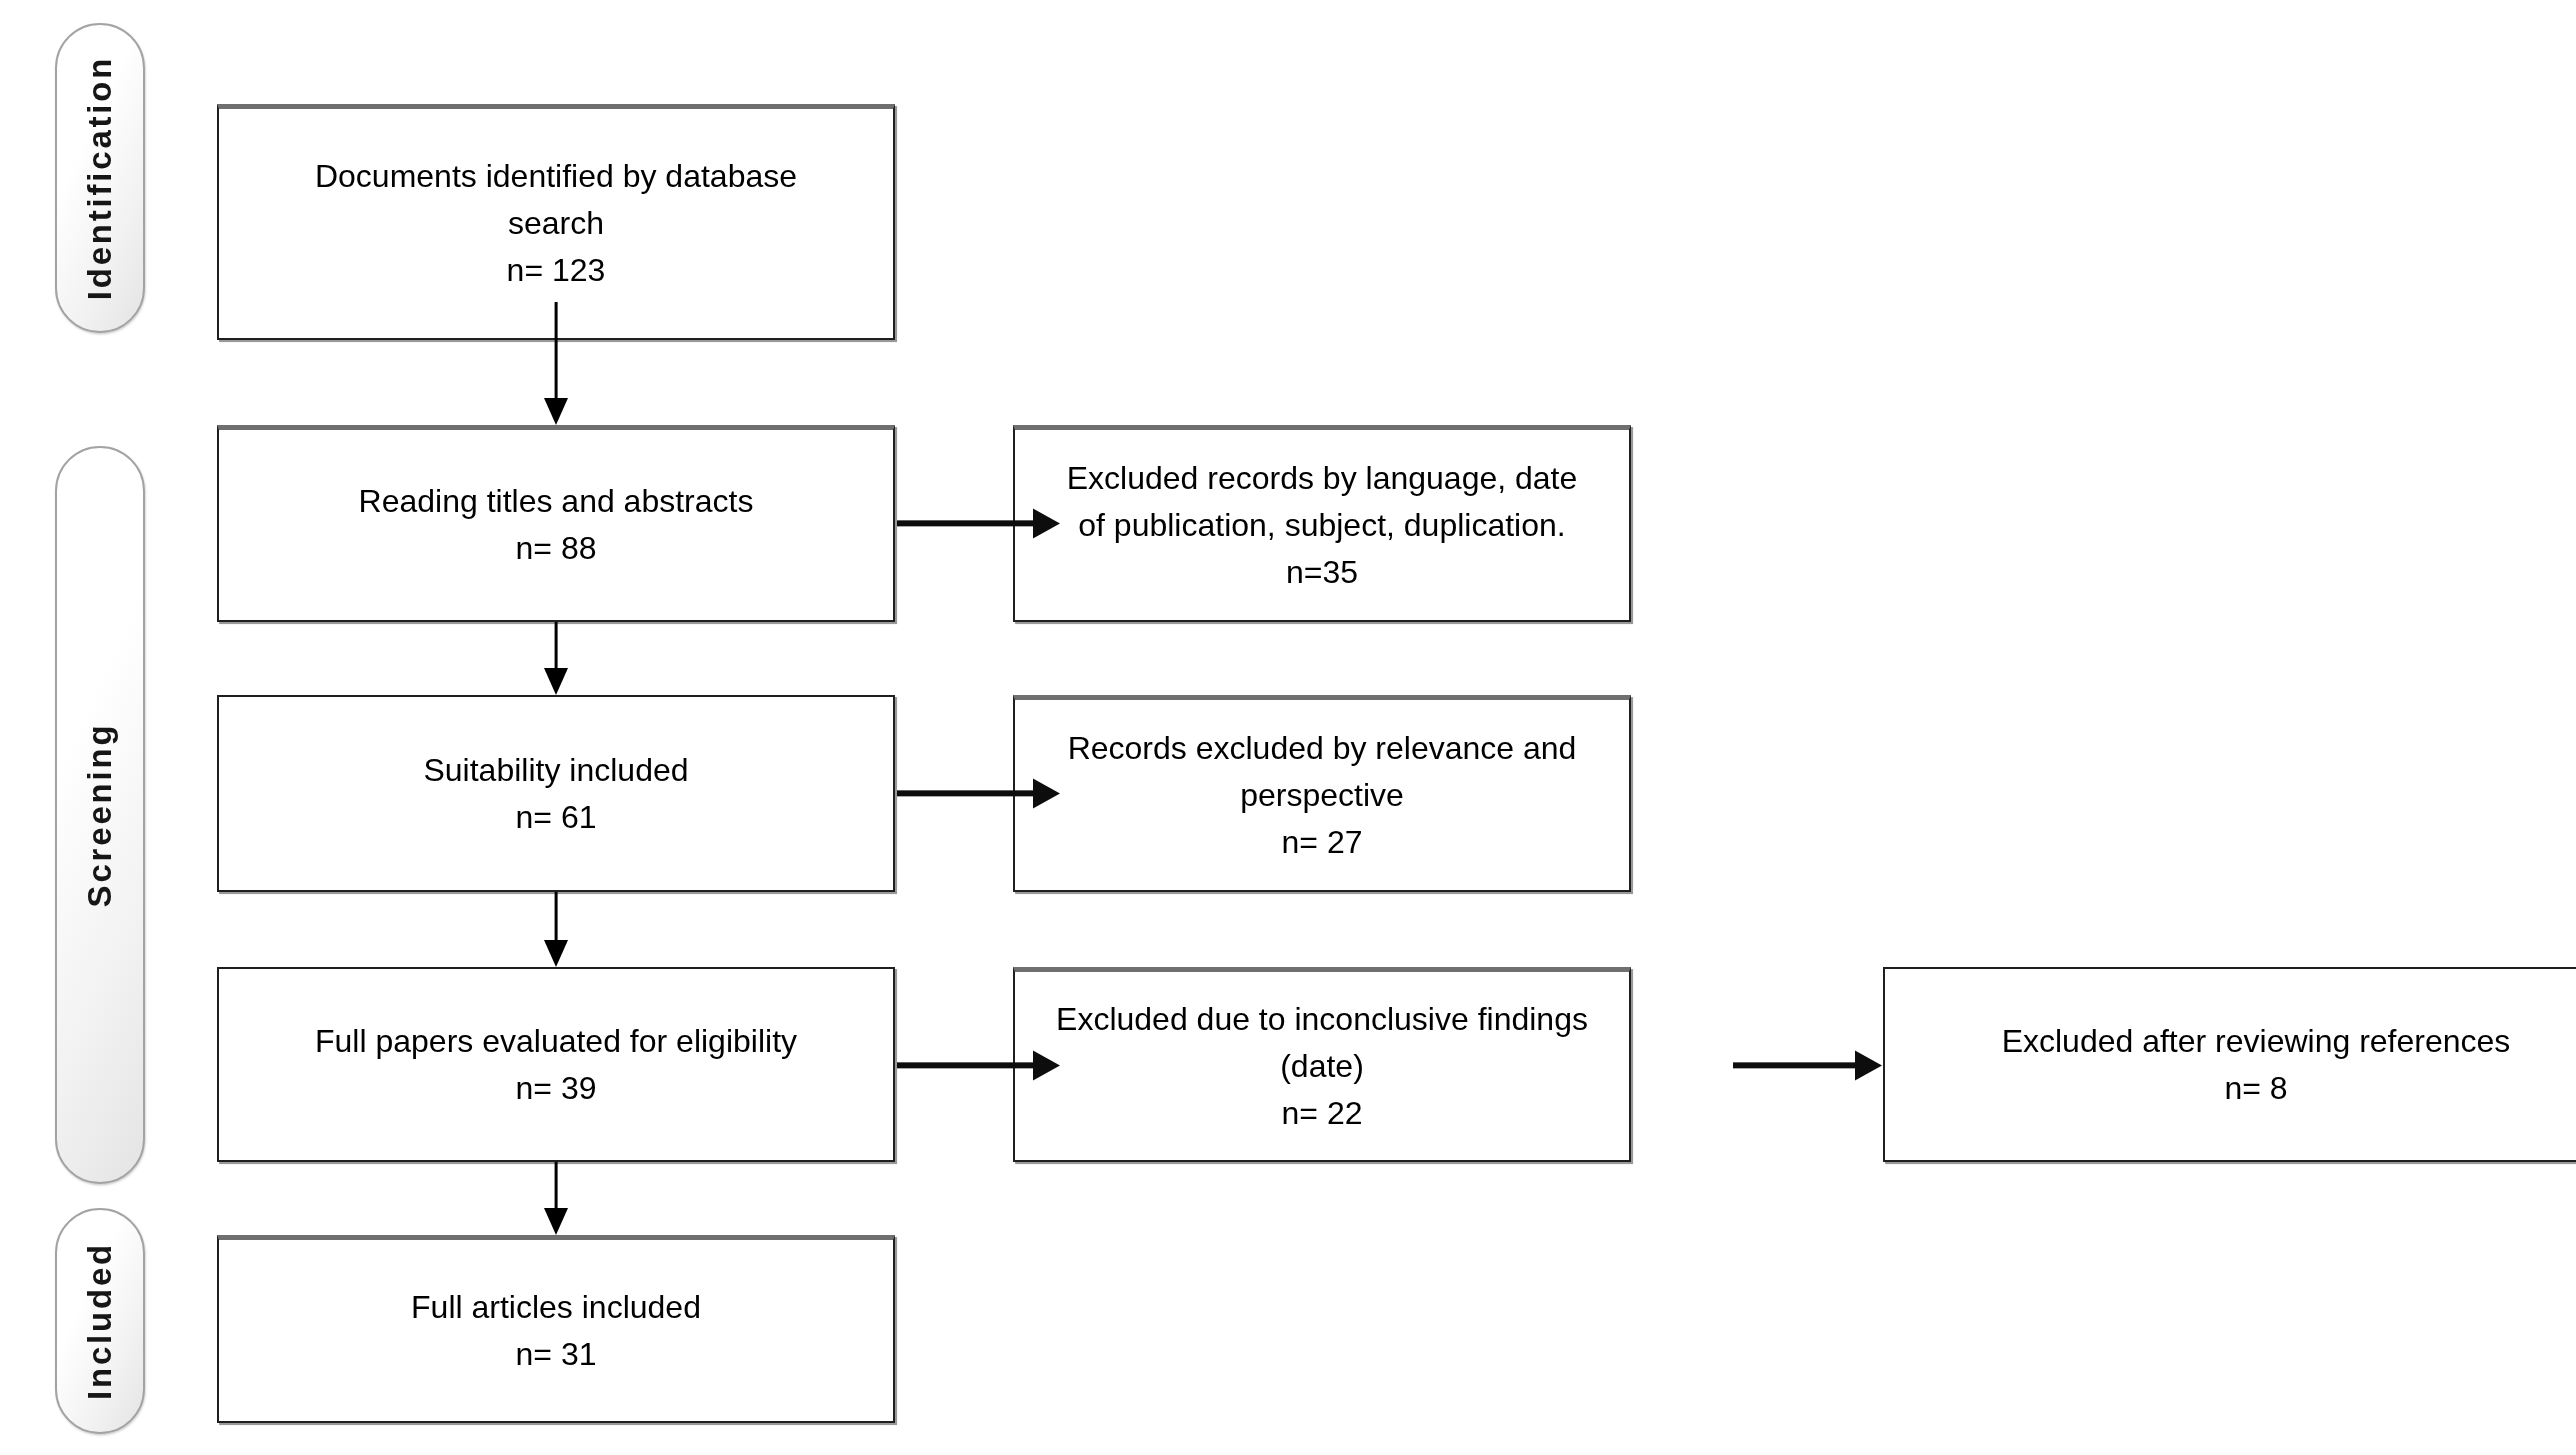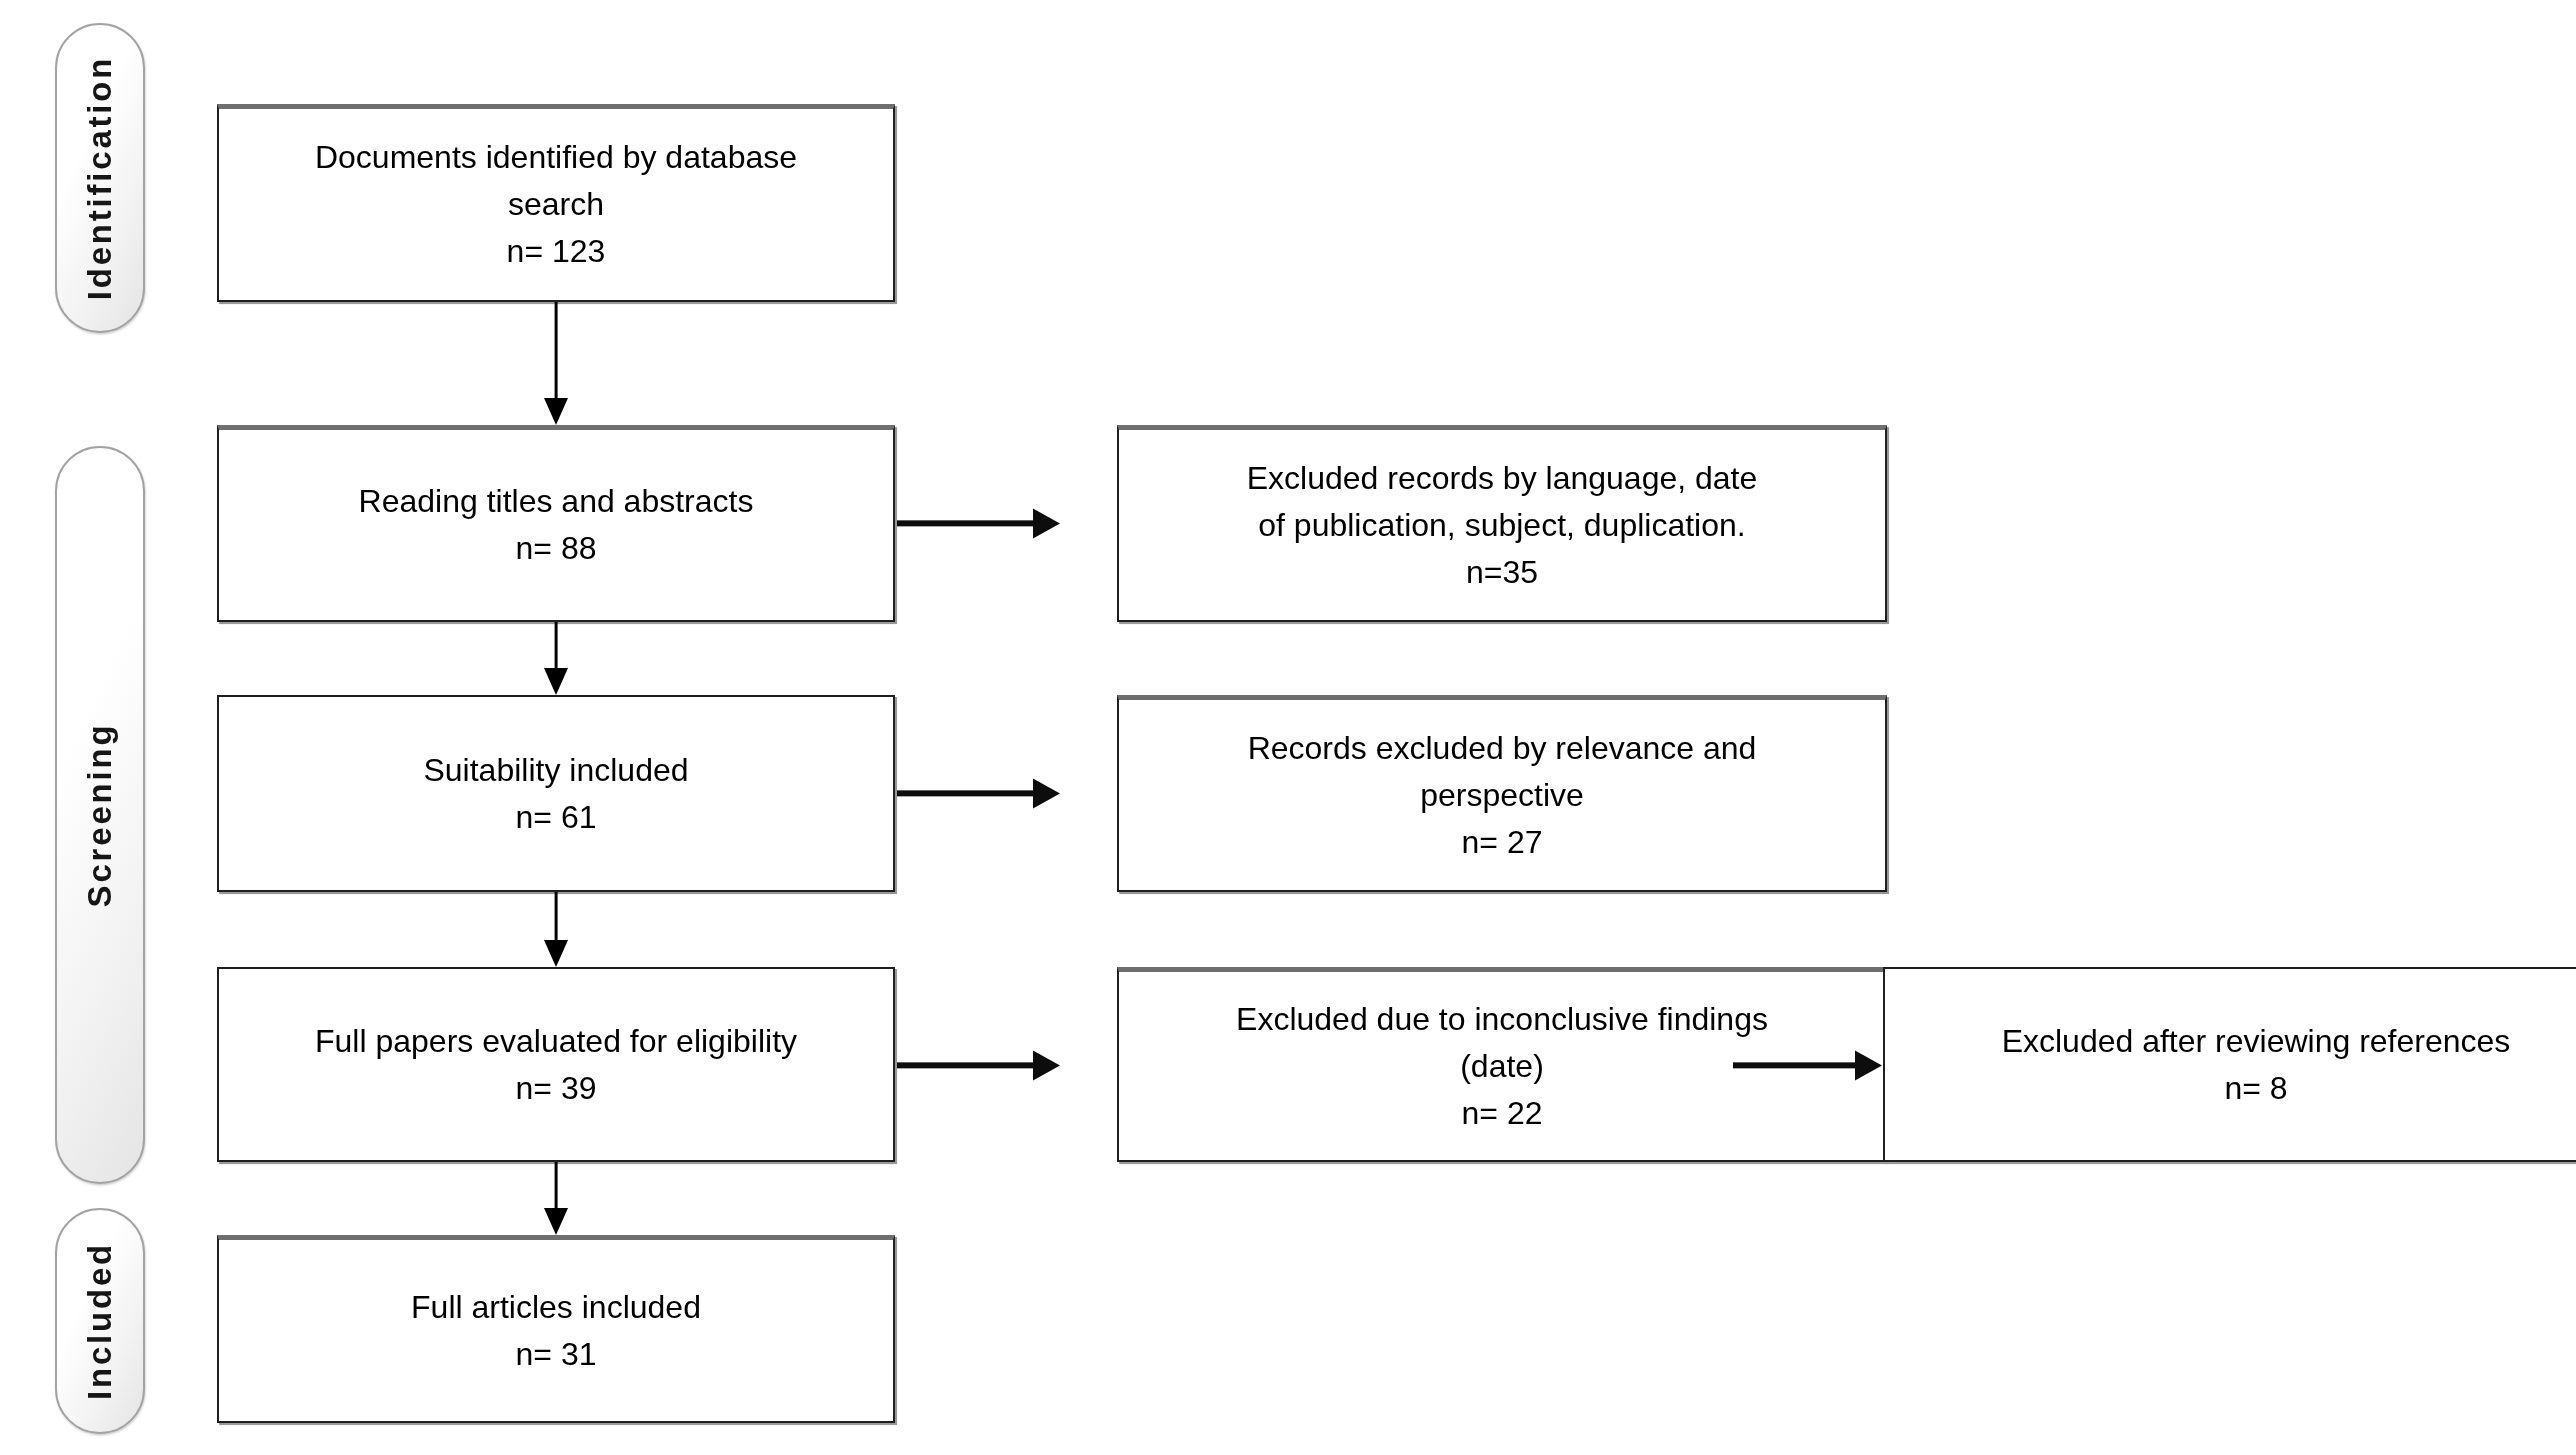--- a/index.html
+++ b/index.html
@@ -54,24 +54,24 @@
     align-items: center;
     justify-content: center;
     text-align: center;
     font-size: 32px;
     line-height: 47px;
     padding: 7px 21px;
   }
   .box.gray-top { border-top: 5px solid #6f6f6f; }
 
   .col1 { left: 217px;  width: 678px; }
-  .col2 { left: 1117px; width: 770px; }
+  .col2 { left: 1013px; width: 618px; }
   .col3 { left: 1883px; width: 746px; }
 
-  .row1 { top: 104px;  height: 198px; }
+  .row1 { top: 104px;  height: 236px; }
   .row2 { top: 425px;  height: 197px; }
   .row3 { top: 695px;  height: 197px; }
   .row4 { top: 967px; height: 195px; }
   .row5 { top: 1235px; height: 188px; }
 
   
   .arrow-v {
     position: absolute;
     width: 28px;
     transform: translateX(-14px);

